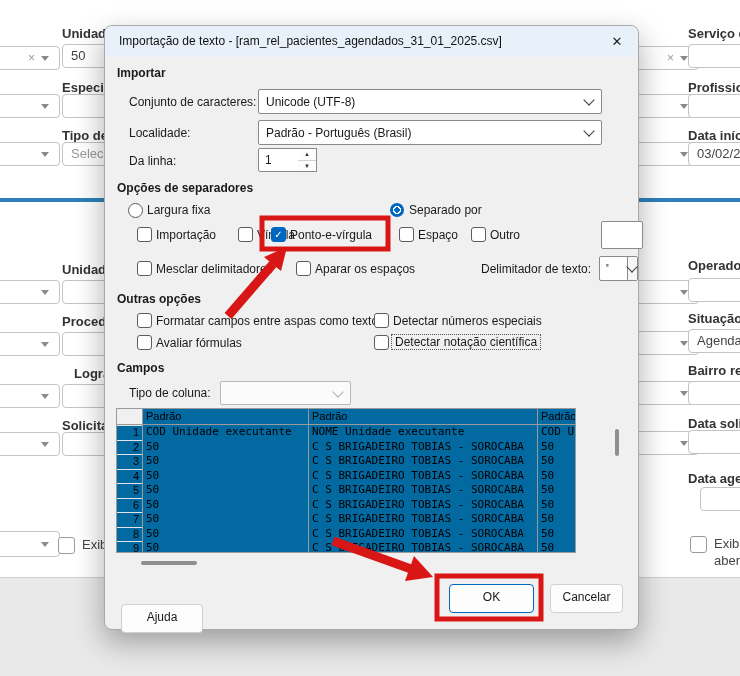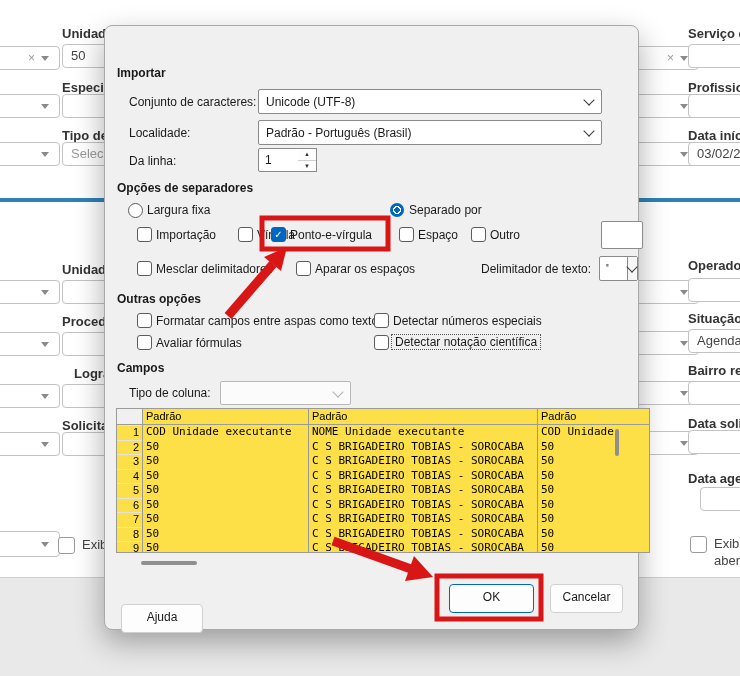--- a/index.html
+++ b/index.html
@@ -47,21 +47,21 @@
       text-align:center;line-height:13px;font-size:10px;color:#fff;}
   .cb.on{background:#0067c0;border-color:#0067c0;}
   .radio{position:absolute;width:13px;height:13px;border:1px solid #5c5c5c;border-radius:50%;background:#fff;}
   .radio.on{border:none;width:14px;height:14px;
     background:radial-gradient(circle,#0067c0 0 2.6px,#fff 2.6px 4.2px,#0067c0 4.2px 7px);}
   .dotted{border:1px dotted #555;padding:0 3px;}
   .btn{position:absolute;height:27px;background:#fdfdfd;border:1px solid #d0d0d0;border-radius:4px;
        text-align:center;line-height:25px;font-size:12px;color:#1a1a1a;}
   .btn.primary{border:1.5px solid #0067c0;}
   
-  .ptable{position:absolute;left:11px;top:382px;width:534px;height:145px;background:#fde047;
+  .ptable{position:absolute;left:11px;top:382px;width:460px;height:145px;background:#0369a1;
           border:1px solid #9a9a9a;overflow:hidden;box-sizing:border-box;}
   .prow{display:flex;height:14.5px;font-family:"DejaVu Sans Mono",monospace;font-size:11px;line-height:14px;color:#000;}
   .prow.phead{height:15px;font-family:"Liberation Sans",sans-serif;border-bottom:1px solid #9a9a9a;}
   .pnum{width:22px;flex:0 0 auto;border-right:1px solid #9a9a9a;text-align:right;padding-right:3px;
         font-family:"Liberation Sans",sans-serif;box-shadow:0 1px 0 #e3e3e3 inset;}
   .phead .pnum{background:#f0f0f0;box-shadow:none;}
   .pc1{width:162px;flex:0 0 auto;border-right:1px solid #9a9a9a;padding-left:3px;white-space:pre;overflow:hidden;}
   .pc2{width:225px;flex:0 0 auto;border-right:1px solid #9a9a9a;padding-left:3px;white-space:pre;overflow:hidden;}
   .pc3{flex:1;padding-left:3px;white-space:pre;overflow:hidden;}
   .thumb{position:absolute;background:#8f8f8f;border-radius:2px;}
@@ -157,20 +157,24 @@
     <div class="lbl" style="left:688px;top:416px;">Data soli</div>
     <div class="inp" style="left:688px;top:430px;width:60px;"></div>
     <div class="lbl" style="left:688px;top:471px;">Data age</div>
     <div class="inp" style="left:700px;top:487px;width:48px;"></div>
     <div class="bgcb" style="left:690px;top:536px;"></div>
     <div class="lbl" style="left:714px;top:536px;font-weight:normal;color:#444;">Exibi</div>
     <div class="lbl" style="left:714px;top:553px;font-weight:normal;color:#444;">abert</div>
   </div>
 
   <div class="dialog">
+    <div class="titlebar">
+      <span class="title">Importação de texto - [ram_rel_pacientes_agendados_31_01_2025.csv]</span>
+      <span class="closebtn">✕</span>
+    </div>
 
     <div class="d-bold" style="left:12px;top:40px;">Importar</div>
     <div class="d-lbl" style="left:24px;top:69px;">Conjunto de caracteres:</div>
     <div class="combo" style="left:153px;top:63px;width:327px;height:23px;">
       <span class="val">Unicode (UTF-8)</span>
       <span class="chev"></span>
     </div>
     <div class="d-lbl" style="left:24px;top:100px;">Localidade:</div>
     <div class="combo" style="left:153px;top:94px;width:327px;height:23px;">
       <span class="val">Padrão - Português (Brasil)</span>

